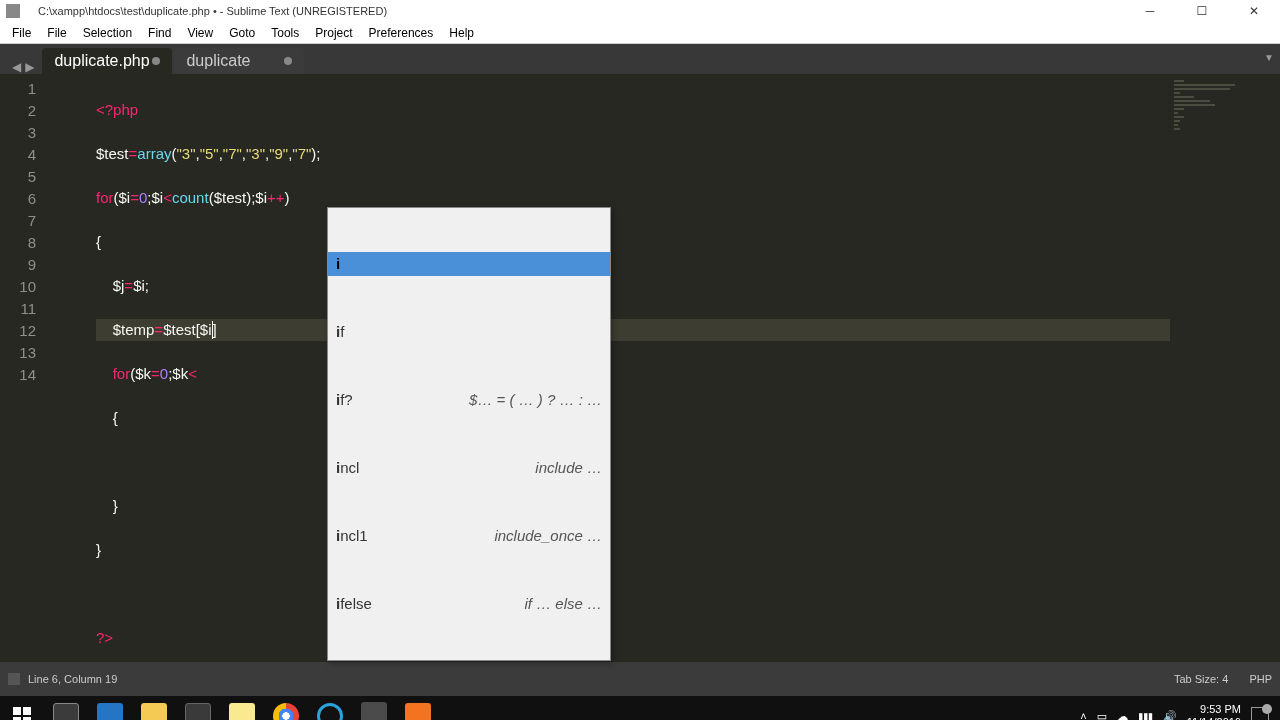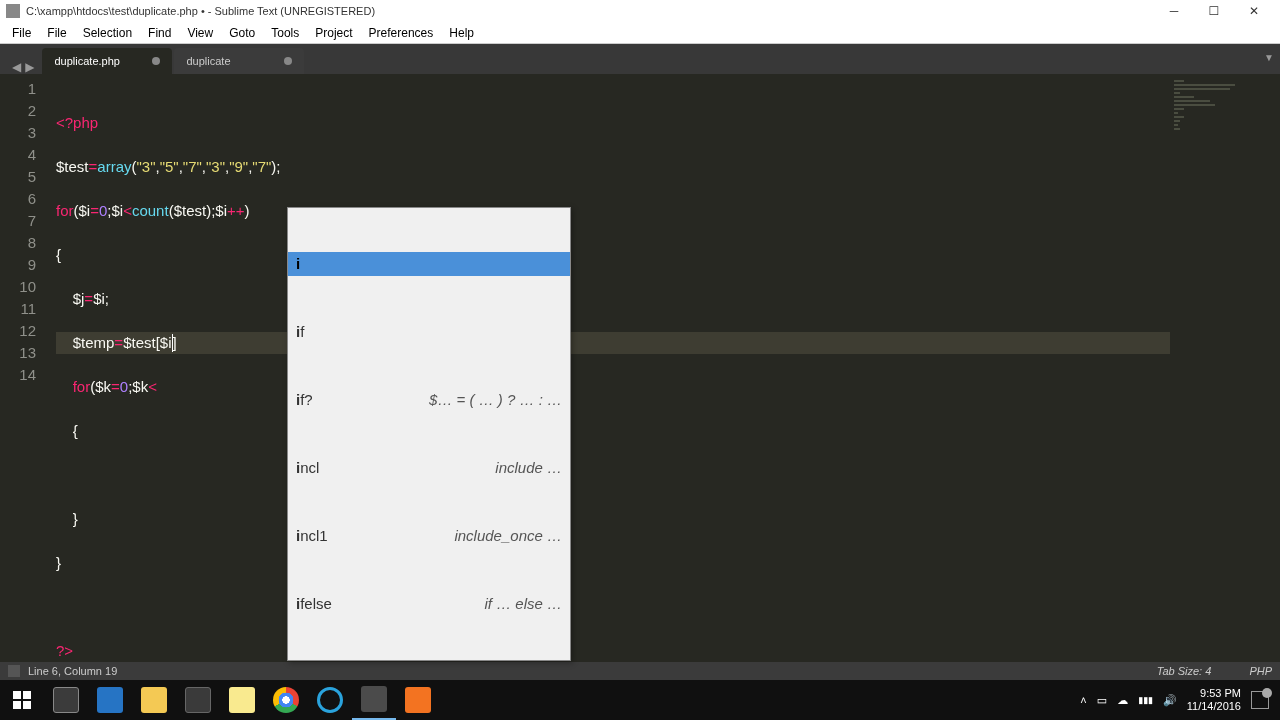--- a/index.html
+++ b/index.html
@@ -1,41 +1,41 @@
 <!DOCTYPE html>
 <html><head>
 <meta charset="utf-8">
 <style>
 * { margin: 0; padding: 0; box-sizing: border-box; font-family: "Segoe UI", Tahoma, sans-serif; }
 body { width: 1280px; height: 720px; overflow: hidden; background: #000; position: relative; }
 
 
-.titlebar { height: 22px; background: #fff; display: flex; align-items: center; padding: 0 6px; font-size: 11px; color: #333; }
+.titlebar { height: 22px; background: #fff; display: flex; align-items: center; padding: 0 6px; font-size: 11px; color: #333; gap: 12px; }
 .titlebar .icon { width: 14px; height: 14px; background: #888; margin-right: 6px; }
 .titlebar .title { flex: 1; }
 .titlebar .winbtn { width: 40px; height: 22px; display: flex; align-items: center; justify-content: center; font-size: 12px; color: #333; }
 
 
 .menubar { height: 22px; background: #fff; display: flex; align-items: center; padding: 0 4px; font-size: 12px; border-bottom: 1px solid #ccc; }
 .menubar .mitem { padding: 2px 8px; cursor: default; }
 
 
 .tabstrip { height: 30px; background: #383838; display: flex; align-items: flex-end; padding: 0 4px; position: relative; }
 .navarrows { display: flex; align-items: center; color: #999; padding: 0 6px; }
 .navarrows span { font-size: 12px; padding: 0 2px; }
-.tab { height: 26px; min-width: 130px; background: #3b3b3b; color: #ccc; font-size: 11px; display: flex; align-items: center; padding: 8px 12px; border-top-left-radius: 4px; border-top-right-radius: 4px; margin-right: 2px; position: relative; }
+.tab { height: 26px; min-width: 130px; background: #3b3b3b; color: #ccc; font-size: 16px; display: flex; align-items: center; padding: 8px 12px; border-top-left-radius: 4px; border-top-right-radius: 4px; margin-right: 2px; position: relative; }
 .tab.active { background: #272822; color: #fff; }
 .tab .dot { width: 8px; height: 8px; border-radius: 50%; background: #888; margin-left: auto; }
 .tabstrip .dropdown-ind { position: absolute; right: 6px; top: 8px; color: #999; font-size: 10px; }
 
 
 .editor { position: relative; height: 588px; background: #272822; display: flex; font-family: Consolas, monospace; font-size: 15px; }
 .gutter { width: 48px; background: #272822; color: #8f908a; text-align: right; padding: 4px 12px 0 0; line-height: 22px; }
 .gutter div { height: 22px; }
-.code { flex: 1; padding: 16px 0 0 8px; line-height: 22px; color: #f8f8f2; white-space: pre; position: relative; }
+.code { flex: 1; padding: 3px 0 0 8px; line-height: 22px; color: #f8f8f2; white-space: pre; position: relative; margin-left: 40px; }
 .code .line { height: 22px; }
 .line.hl { background: #3e3d32; }
 
 
 .c-tag { color: #f92672; }
 .c-kw  { color: #f92672; }
 .c-fn  { color: #66d9ef; }
 .c-var { color: #f8f8f2; }
 .c-str { color: #e6db74; }
 .c-num { color: #ae81ff; }
@@ -61,24 +61,24 @@
 .autocomplete .row .trig { flex: 0 0 auto; }
 .autocomplete .row .trig b { font-weight: bold; }
 .autocomplete .row .hint { flex: 1; text-align: right; font-style: italic; color: #555; }
 .autocomplete .row.sel .hint { color: #222; }
 
 
 .minimap { width: 110px; background: #272822; padding: 6px 4px; }
 .minimap .mm { height: 2px; margin-bottom: 2px; background: #6e715e; opacity: .5; }
 
 
-.statusbar { height: 18px; background: #3b3b3b; color: #ccc; display: flex; align-items: center; font-size: 11px; padding: 0 8px; }
+.statusbar { height: 34px; background: #3b3b3b; color: #ccc; display: flex; align-items: center; font-size: 11px; padding: 0 8px; }
 .statusbar .sbicon { width: 12px; height: 12px; background: #555; margin-right: 8px; }
 .statusbar .left { flex: 1; }
-.statusbar .right span { margin-left: 35px; font-style: italic; }
+.statusbar .right span { margin-left: 18px; }
 
 
 .taskbar { height: 40px; background: #101010; display: flex; align-items: center; }
 .taskbar .start { width: 44px; height: 40px; display: flex; align-items: center; justify-content: center; }
 .taskbar .start svg rect { fill: #fff; }
 .taskbar .search { flex: 0 0 310px; height: 32px; background: #2b2b2b; border-radius: 2px; display: flex; align-items: center; margin: 0 4px; }
 .taskbar .search .sicon { width: 20px; height: 20px; margin: 0 8px; border: 2px solid #b0b0b0; border-radius: 50%; position: relative; }
 .taskbar .search .sicon:after { content:''; position:absolute; width:2px; height:6px; background:#b0b0b0; bottom:-5px; right:-2px; transform:rotate(-45deg); }
 .taskbar .search input { background: transparent; border: 0; color: #ccc; font-size: 13px; flex: 1; }
 .taskbar .search .mic { width:14px; height:18px; border:2px solid #ccc; border-radius:7px; margin:0 10px; }

